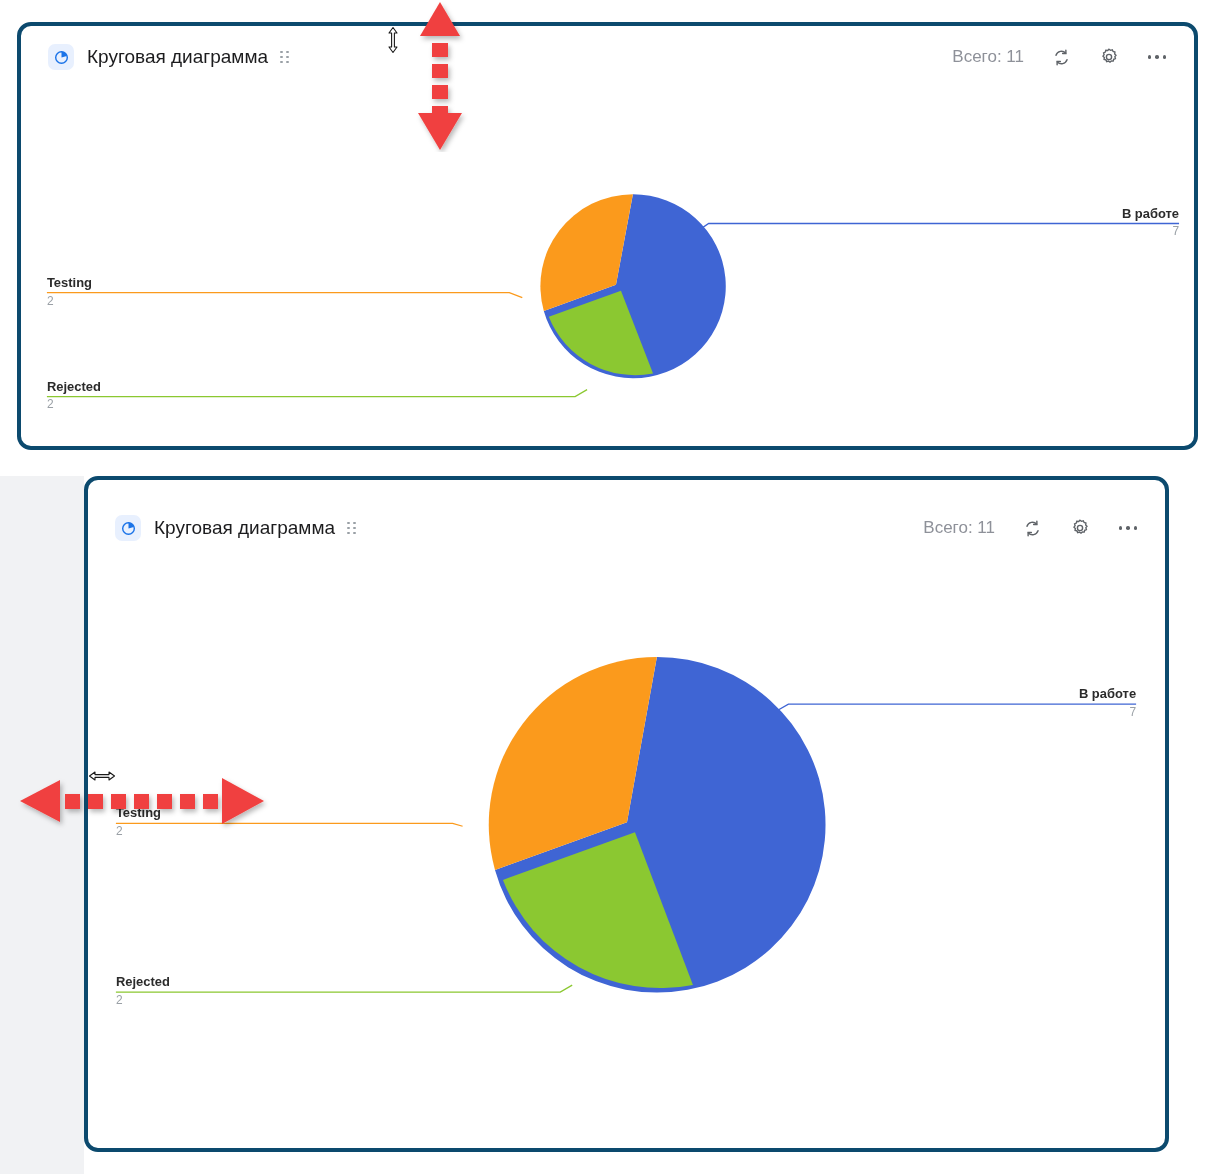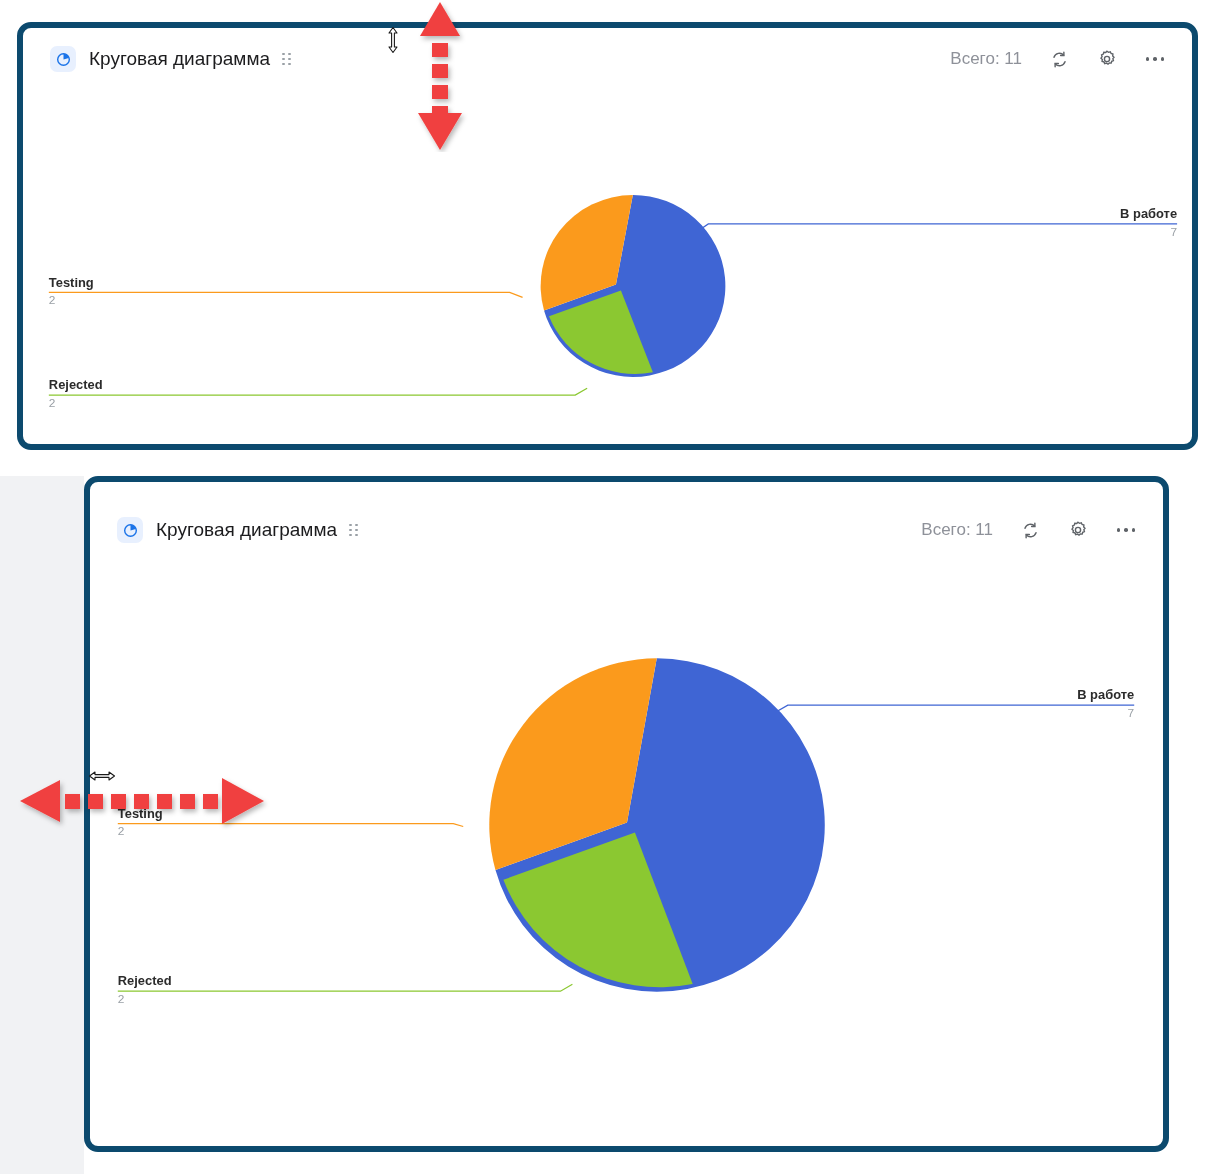--- a/index.html
+++ b/index.html
@@ -8,21 +8,21 @@
     background: #ffffff;
     font-family: "Liberation Sans", sans-serif;
     overflow: hidden;
   }
   #root { position: relative; width: 1221px; height: 1174px; }
 
   
   .card {
     position: absolute;
     background: #ffffff;
-    border: 6px solid #0c4a6e;
+    border: 4px solid #0c4a6e;
     border-radius: 14px;
   }
   .card-header {
     position: absolute; left: 0; right: 0; top: 0;
     height: 62px;
     display: flex; align-items: center;
   }
   .hdr-left { display: flex; align-items: center; }
   .pie-icon-box {
     width: 26px; height: 26px; border-radius: 7px;

